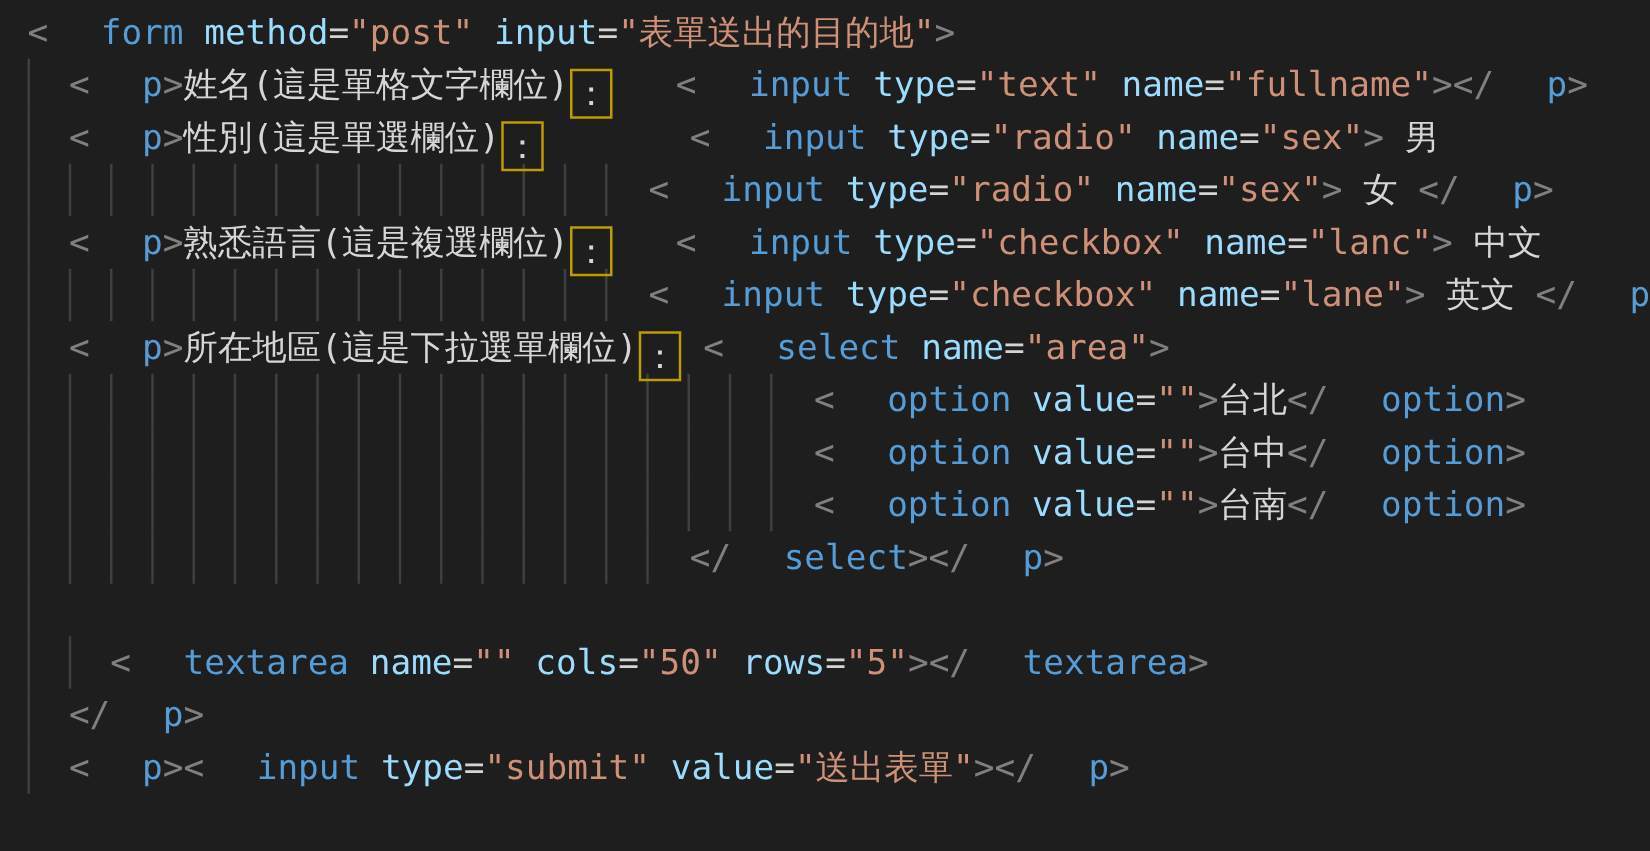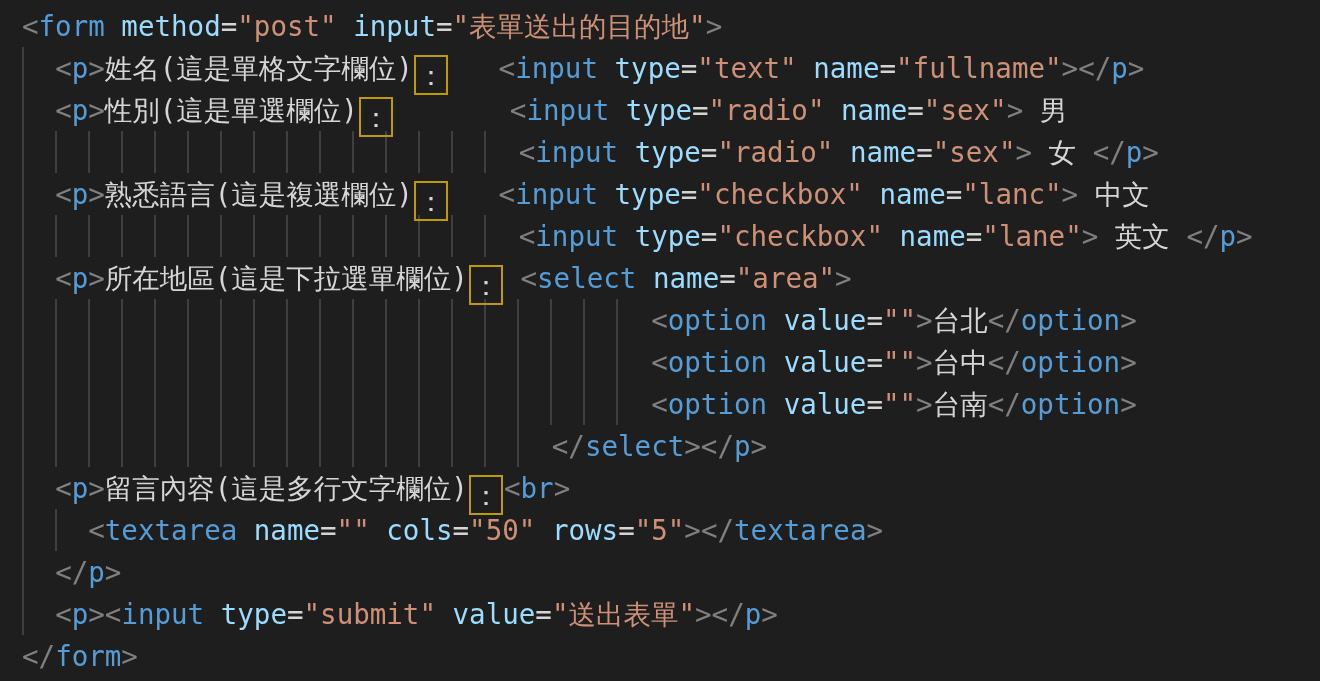--- a/index.html
+++ b/index.html
@@ -34,21 +34,21 @@
     z-index: 1;
   }
   .guide {
     position: absolute;
     top: 0;
     bottom: 0;
     width: 2px;
     background: var(--c-guide, #3f3f3f);
     z-index: 0;
   }
-  .tok-t { color: var(--c-tag, #569cd6); }
+  .tok-t { color: var(--c-tag, #569cd6); margin-left: 42px; }
   .tok-a { color: var(--c-attr, #9cdcfe); }
   .tok-s { color: var(--c-string, #ce9178); }
   .tok-d { color: var(--c-delim, #808080); }
   .tok-o { color: var(--c-op, #d4d4d4); }
   .tok-x { color: var(--c-text, #d6d6d6); }
   .tok-u {
     display: inline-block;
     width: 30px;
     height: 36px;
     line-height: 36px;
@@ -68,18 +68,17 @@
     <div class="line"><span class="guide" style="left: 0px;"></span><span class="content"><span class="tok-w">  </span><span class="tok-d">&lt;</span><span class="tok-t">p</span><span class="tok-d">&gt;</span><span class="tok-x">姓名(這是單格文字欄位)</span><span class="tok-u">：</span><span class="tok-w">   </span><span class="tok-d">&lt;</span><span class="tok-t">input</span><span class="tok-w"> </span><span class="tok-a">type</span><span class="tok-o">=</span><span class="tok-s">"text"</span><span class="tok-w"> </span><span class="tok-a">name</span><span class="tok-o">=</span><span class="tok-s">"fullname"</span><span class="tok-d">&gt;&lt;/</span><span class="tok-t">p</span><span class="tok-d">&gt;</span></span></div>
     <div class="line"><span class="guide" style="left: 0px;"></span><span class="content"><span class="tok-w">  </span><span class="tok-d">&lt;</span><span class="tok-t">p</span><span class="tok-d">&gt;</span><span class="tok-x">性別(這是單選欄位)</span><span class="tok-u">：</span><span class="tok-w">       </span><span class="tok-d">&lt;</span><span class="tok-t">input</span><span class="tok-w"> </span><span class="tok-a">type</span><span class="tok-o">=</span><span class="tok-s">"radio"</span><span class="tok-w"> </span><span class="tok-a">name</span><span class="tok-o">=</span><span class="tok-s">"sex"</span><span class="tok-d">&gt;</span><span class="tok-x"> 男</span></span></div>
     <div class="line"><span class="guide" style="left: 0px;"></span><span class="guide" style="left: 33px;"></span><span class="guide" style="left: 66px;"></span><span class="guide" style="left: 99px;"></span><span class="guide" style="left: 132px;"></span><span class="guide" style="left: 165px;"></span><span class="guide" style="left: 198px;"></span><span class="guide" style="left: 231px;"></span><span class="guide" style="left: 264px;"></span><span class="guide" style="left: 297px;"></span><span class="guide" style="left: 330px;"></span><span class="guide" style="left: 363px;"></span><span class="guide" style="left: 396px;"></span><span class="guide" style="left: 429px;"></span><span class="guide" style="left: 462px;"></span><span class="content"><span class="tok-w">                              </span><span class="tok-d">&lt;</span><span class="tok-t">input</span><span class="tok-w"> </span><span class="tok-a">type</span><span class="tok-o">=</span><span class="tok-s">"radio"</span><span class="tok-w"> </span><span class="tok-a">name</span><span class="tok-o">=</span><span class="tok-s">"sex"</span><span class="tok-d">&gt;</span><span class="tok-x"> 女 </span><span class="tok-d">&lt;/</span><span class="tok-t">p</span><span class="tok-d">&gt;</span></span></div>
     <div class="line"><span class="guide" style="left: 0px;"></span><span class="content"><span class="tok-w">  </span><span class="tok-d">&lt;</span><span class="tok-t">p</span><span class="tok-d">&gt;</span><span class="tok-x">熟悉語言(這是複選欄位)</span><span class="tok-u">：</span><span class="tok-w">   </span><span class="tok-d">&lt;</span><span class="tok-t">input</span><span class="tok-w"> </span><span class="tok-a">type</span><span class="tok-o">=</span><span class="tok-s">"checkbox"</span><span class="tok-w"> </span><span class="tok-a">name</span><span class="tok-o">=</span><span class="tok-s">"lanc"</span><span class="tok-d">&gt;</span><span class="tok-x"> 中文</span></span></div>
     <div class="line"><span class="guide" style="left: 0px;"></span><span class="guide" style="left: 33px;"></span><span class="guide" style="left: 66px;"></span><span class="guide" style="left: 99px;"></span><span class="guide" style="left: 132px;"></span><span class="guide" style="left: 165px;"></span><span class="guide" style="left: 198px;"></span><span class="guide" style="left: 231px;"></span><span class="guide" style="left: 264px;"></span><span class="guide" style="left: 297px;"></span><span class="guide" style="left: 330px;"></span><span class="guide" style="left: 363px;"></span><span class="guide" style="left: 396px;"></span><span class="guide" style="left: 429px;"></span><span class="guide" style="left: 462px;"></span><span class="content"><span class="tok-w">                              </span><span class="tok-d">&lt;</span><span class="tok-t">input</span><span class="tok-w"> </span><span class="tok-a">type</span><span class="tok-o">=</span><span class="tok-s">"checkbox"</span><span class="tok-w"> </span><span class="tok-a">name</span><span class="tok-o">=</span><span class="tok-s">"lane"</span><span class="tok-d">&gt;</span><span class="tok-x"> 英文 </span><span class="tok-d">&lt;/</span><span class="tok-t">p</span><span class="tok-d">&gt;</span></span></div>
     <div class="line"><span class="guide" style="left: 0px;"></span><span class="content"><span class="tok-w">  </span><span class="tok-d">&lt;</span><span class="tok-t">p</span><span class="tok-d">&gt;</span><span class="tok-x">所在地區(這是下拉選單欄位)</span><span class="tok-u">：</span><span class="tok-w"> </span><span class="tok-d">&lt;</span><span class="tok-t">select</span><span class="tok-w"> </span><span class="tok-a">name</span><span class="tok-o">=</span><span class="tok-s">"area"</span><span class="tok-d">&gt;</span></span></div>
     <div class="line"><span class="guide" style="left: 0px;"></span><span class="guide" style="left: 33px;"></span><span class="guide" style="left: 66px;"></span><span class="guide" style="left: 99px;"></span><span class="guide" style="left: 132px;"></span><span class="guide" style="left: 165px;"></span><span class="guide" style="left: 198px;"></span><span class="guide" style="left: 231px;"></span><span class="guide" style="left: 264px;"></span><span class="guide" style="left: 297px;"></span><span class="guide" style="left: 330px;"></span><span class="guide" style="left: 363px;"></span><span class="guide" style="left: 396px;"></span><span class="guide" style="left: 429px;"></span><span class="guide" style="left: 462px;"></span><span class="guide" style="left: 495px;"></span><span class="guide" style="left: 528px;"></span><span class="guide" style="left: 561px;"></span><span class="guide" style="left: 594px;"></span><span class="content"><span class="tok-w">                                      </span><span class="tok-d">&lt;</span><span class="tok-t">option</span><span class="tok-w"> </span><span class="tok-a">value</span><span class="tok-o">=</span><span class="tok-s">""</span><span class="tok-d">&gt;</span><span class="tok-x">台北</span><span class="tok-d">&lt;/</span><span class="tok-t">option</span><span class="tok-d">&gt;</span></span></div>
     <div class="line"><span class="guide" style="left: 0px;"></span><span class="guide" style="left: 33px;"></span><span class="guide" style="left: 66px;"></span><span class="guide" style="left: 99px;"></span><span class="guide" style="left: 132px;"></span><span class="guide" style="left: 165px;"></span><span class="guide" style="left: 198px;"></span><span class="guide" style="left: 231px;"></span><span class="guide" style="left: 264px;"></span><span class="guide" style="left: 297px;"></span><span class="guide" style="left: 330px;"></span><span class="guide" style="left: 363px;"></span><span class="guide" style="left: 396px;"></span><span class="guide" style="left: 429px;"></span><span class="guide" style="left: 462px;"></span><span class="guide" style="left: 495px;"></span><span class="guide" style="left: 528px;"></span><span class="guide" style="left: 561px;"></span><span class="guide" style="left: 594px;"></span><span class="content"><span class="tok-w">                                      </span><span class="tok-d">&lt;</span><span class="tok-t">option</span><span class="tok-w"> </span><span class="tok-a">value</span><span class="tok-o">=</span><span class="tok-s">""</span><span class="tok-d">&gt;</span><span class="tok-x">台中</span><span class="tok-d">&lt;/</span><span class="tok-t">option</span><span class="tok-d">&gt;</span></span></div>
     <div class="line"><span class="guide" style="left: 0px;"></span><span class="guide" style="left: 33px;"></span><span class="guide" style="left: 66px;"></span><span class="guide" style="left: 99px;"></span><span class="guide" style="left: 132px;"></span><span class="guide" style="left: 165px;"></span><span class="guide" style="left: 198px;"></span><span class="guide" style="left: 231px;"></span><span class="guide" style="left: 264px;"></span><span class="guide" style="left: 297px;"></span><span class="guide" style="left: 330px;"></span><span class="guide" style="left: 363px;"></span><span class="guide" style="left: 396px;"></span><span class="guide" style="left: 429px;"></span><span class="guide" style="left: 462px;"></span><span class="guide" style="left: 495px;"></span><span class="guide" style="left: 528px;"></span><span class="guide" style="left: 561px;"></span><span class="guide" style="left: 594px;"></span><span class="content"><span class="tok-w">                                      </span><span class="tok-d">&lt;</span><span class="tok-t">option</span><span class="tok-w"> </span><span class="tok-a">value</span><span class="tok-o">=</span><span class="tok-s">""</span><span class="tok-d">&gt;</span><span class="tok-x">台南</span><span class="tok-d">&lt;/</span><span class="tok-t">option</span><span class="tok-d">&gt;</span></span></div>
     <div class="line"><span class="guide" style="left: 0px;"></span><span class="guide" style="left: 33px;"></span><span class="guide" style="left: 66px;"></span><span class="guide" style="left: 99px;"></span><span class="guide" style="left: 132px;"></span><span class="guide" style="left: 165px;"></span><span class="guide" style="left: 198px;"></span><span class="guide" style="left: 231px;"></span><span class="guide" style="left: 264px;"></span><span class="guide" style="left: 297px;"></span><span class="guide" style="left: 330px;"></span><span class="guide" style="left: 363px;"></span><span class="guide" style="left: 396px;"></span><span class="guide" style="left: 429px;"></span><span class="guide" style="left: 462px;"></span><span class="guide" style="left: 495px;"></span><span class="content"><span class="tok-w">                                </span><span class="tok-d">&lt;/</span><span class="tok-t">select</span><span class="tok-d">&gt;&lt;/</span><span class="tok-t">p</span><span class="tok-d">&gt;</span></span></div>
-    <div class="line"><span class="guide" style="left: 0px;"></span><span class="content"><span class="tok-w">  </span><span class="tok-d">&lt;</span><span class="tok-t">p</span><span class="tok-d">&gt;</span><span class="tok-x">留言內容(這是多行文字欄位)</span><span class="tok-u">：</span><span class="tok-d">&lt;</span><span class="tok-t">br</span><span class="tok-d">&gt;</span></span></div>
+    <div class="line"><span class="guide" style="left: 0px;"></span></div>
     <div class="line"><span class="guide" style="left: 0px;"></span><span class="guide" style="left: 33px;"></span><span class="content"><span class="tok-w">    </span><span class="tok-d">&lt;</span><span class="tok-t">textarea</span><span class="tok-w"> </span><span class="tok-a">name</span><span class="tok-o">=</span><span class="tok-s">""</span><span class="tok-w"> </span><span class="tok-a">cols</span><span class="tok-o">=</span><span class="tok-s">"50"</span><span class="tok-w"> </span><span class="tok-a">rows</span><span class="tok-o">=</span><span class="tok-s">"5"</span><span class="tok-d">&gt;&lt;/</span><span class="tok-t">textarea</span><span class="tok-d">&gt;</span></span></div>
     <div class="line"><span class="guide" style="left: 0px;"></span><span class="content"><span class="tok-w">  </span><span class="tok-d">&lt;/</span><span class="tok-t">p</span><span class="tok-d">&gt;</span></span></div>
     <div class="line"><span class="guide" style="left: 0px;"></span><span class="content"><span class="tok-w">  </span><span class="tok-d">&lt;</span><span class="tok-t">p</span><span class="tok-d">&gt;&lt;</span><span class="tok-t">input</span><span class="tok-w"> </span><span class="tok-a">type</span><span class="tok-o">=</span><span class="tok-s">"submit"</span><span class="tok-w"> </span><span class="tok-a">value</span><span class="tok-o">=</span><span class="tok-s">"送出表單"</span><span class="tok-d">&gt;&lt;/</span><span class="tok-t">p</span><span class="tok-d">&gt;</span></span></div>
-    <div class="line"><span class="content"><span class="tok-d">&lt;/</span><span class="tok-t">form</span><span class="tok-d">&gt;</span></span></div>
   </div>
 
 </body></html>

